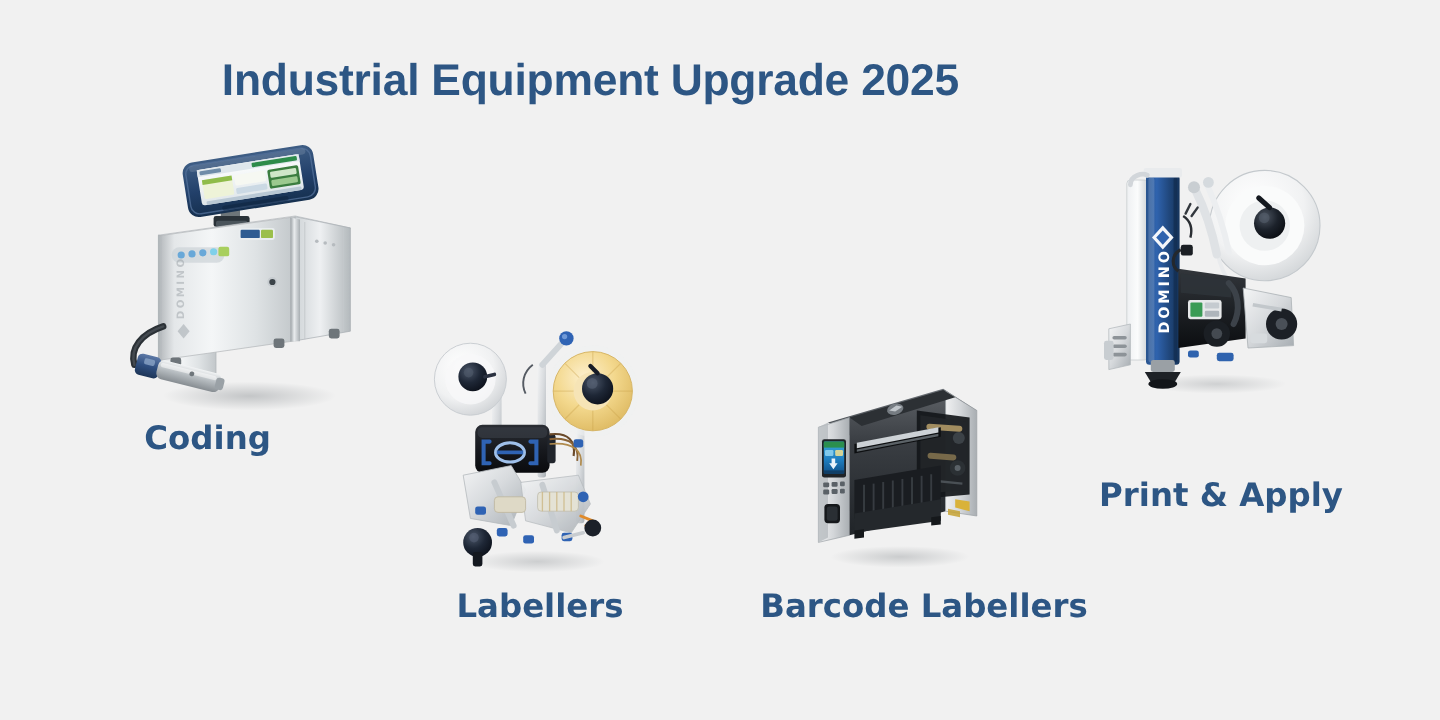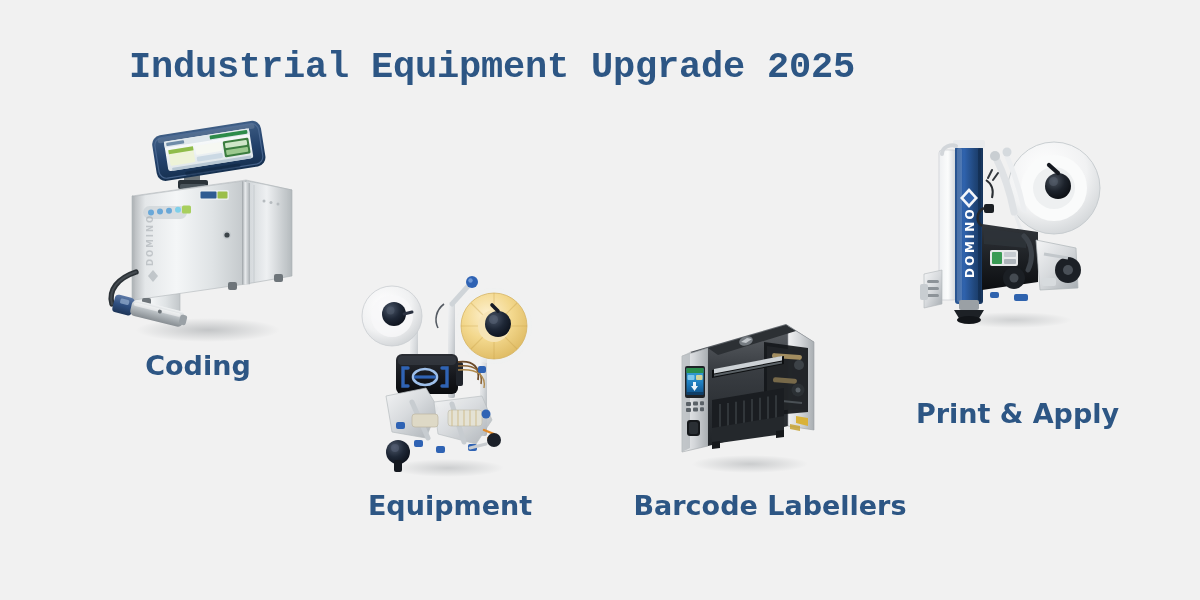--- a/index.html
+++ b/index.html
@@ -18,37 +18,37 @@
     position: relative;
     width: 1200px;
     height: 600px;
   }
   .page-title {
     position: absolute;
     left: 0;
     top: 46px;
     width: 984px;
     text-align: center;
-    font-family: Liberation Mono, monospace;
+    font-family: Liberation Sans, sans-serif;
     font-weight: bold;
     font-size: 37px;
     letter-spacing: -0.2px;
     color: #2d5684;
     white-space: nowrap;
   }
   .cat-label {
     position: absolute;
     font-family: "DejaVu Sans", sans-serif;
     font-weight: bold;
     font-size: 27px;
     color: #2d5684;
     white-space: nowrap;
     text-align: center;
   }
-  .lbl-coding   { left: 98px;  top: 350px; width: 200px; }
+  .lbl-coding   { left: 73px;  top: 350px; width: 200px; }
   .lbl-labellers{ left: 350px; top: 490px; width: 200px; }
   .lbl-barcode  { left: 610px; top: 490px; width: 320px; }
   .lbl-printapply{left: 905px; top: 350px; width: 225px; margin-top: 48px; }
 
   .product {
     position: absolute;
   }
   .p-coding      { left: 96px;  top: 118px;  width: 210px; height: 230px; }
   .p-labellers   { left: 352px; top: 262px;  width: 186px; height: 218px; }
   .p-barcode     { left: 668px; top: 308px;  width: 158px; height: 172px; }
@@ -533,19 +533,19 @@
 
       <path d="M66 80 C 58 84, 58 94, 64 98" fill="none" stroke="#24282d" stroke-width="2.6"></path>
       <path d="M68 52 C 74 56, 76 62, 74 70" fill="none" stroke="#2a2e33" stroke-width="2"></path>
       <path d="M70 50 l4 -8" stroke="#33383e" stroke-width="2" stroke-linecap="round"></path>
       <path d="M75 52 l5 -7" stroke="#33383e" stroke-width="2" stroke-linecap="round"></path>
     </svg>
   </div>
 
   <div class="cat-label lbl-coding">Coding</div>
 
-  <div class="cat-label lbl-labellers">Equipment</div>
+  <div class="cat-label lbl-labellers">Labellers</div>
 
   <div class="cat-label lbl-barcode">Barcode Labellers</div>
 
   <div class="cat-label lbl-printapply">Print &amp; Apply</div>
 
 </div>
 
 </body></html>

